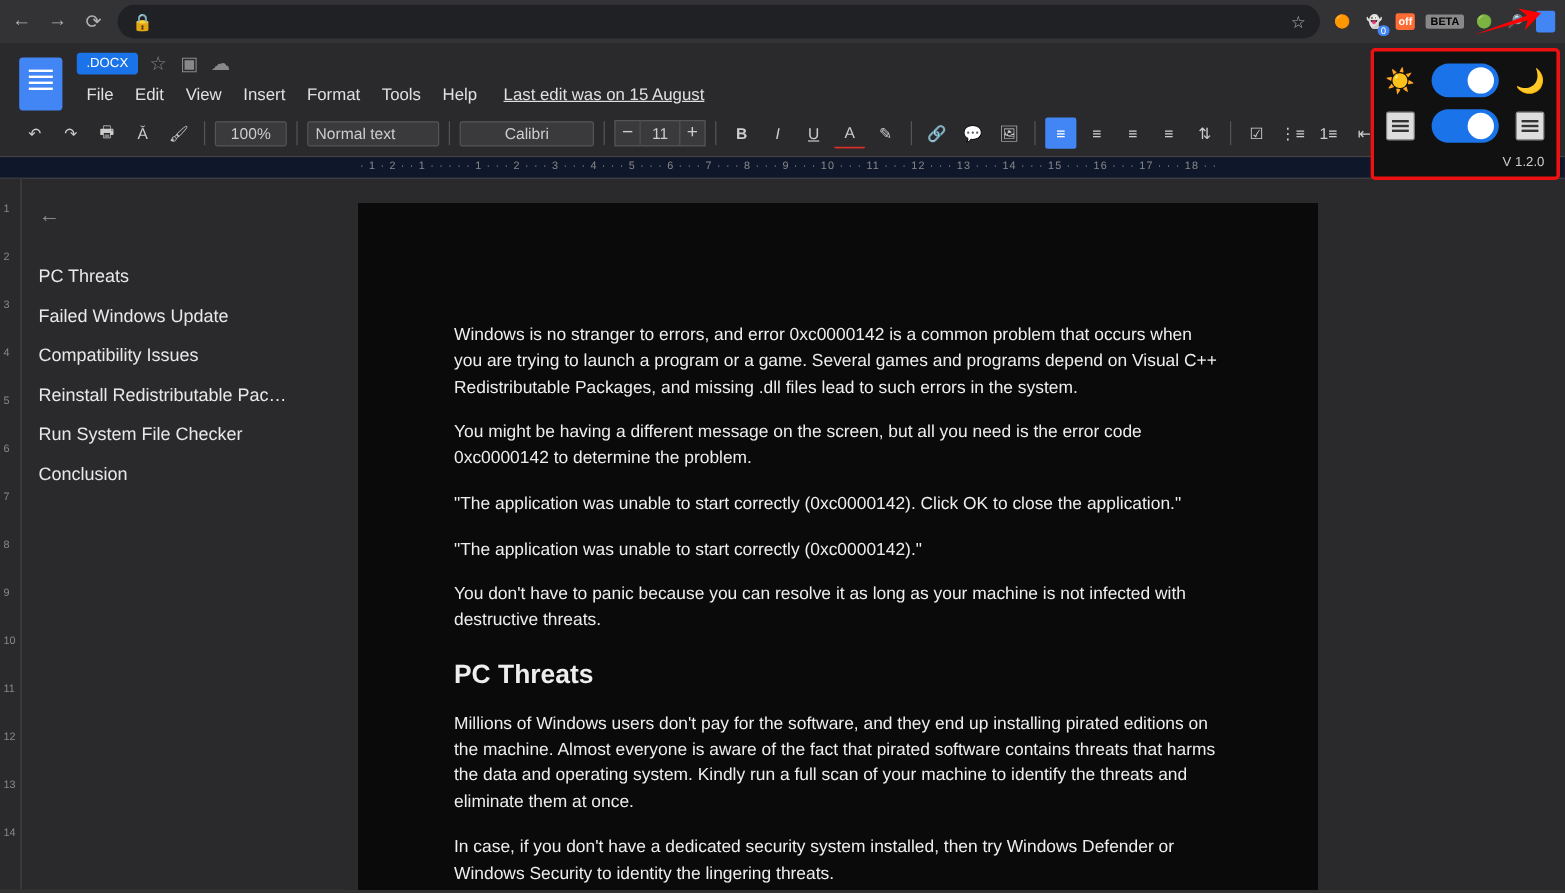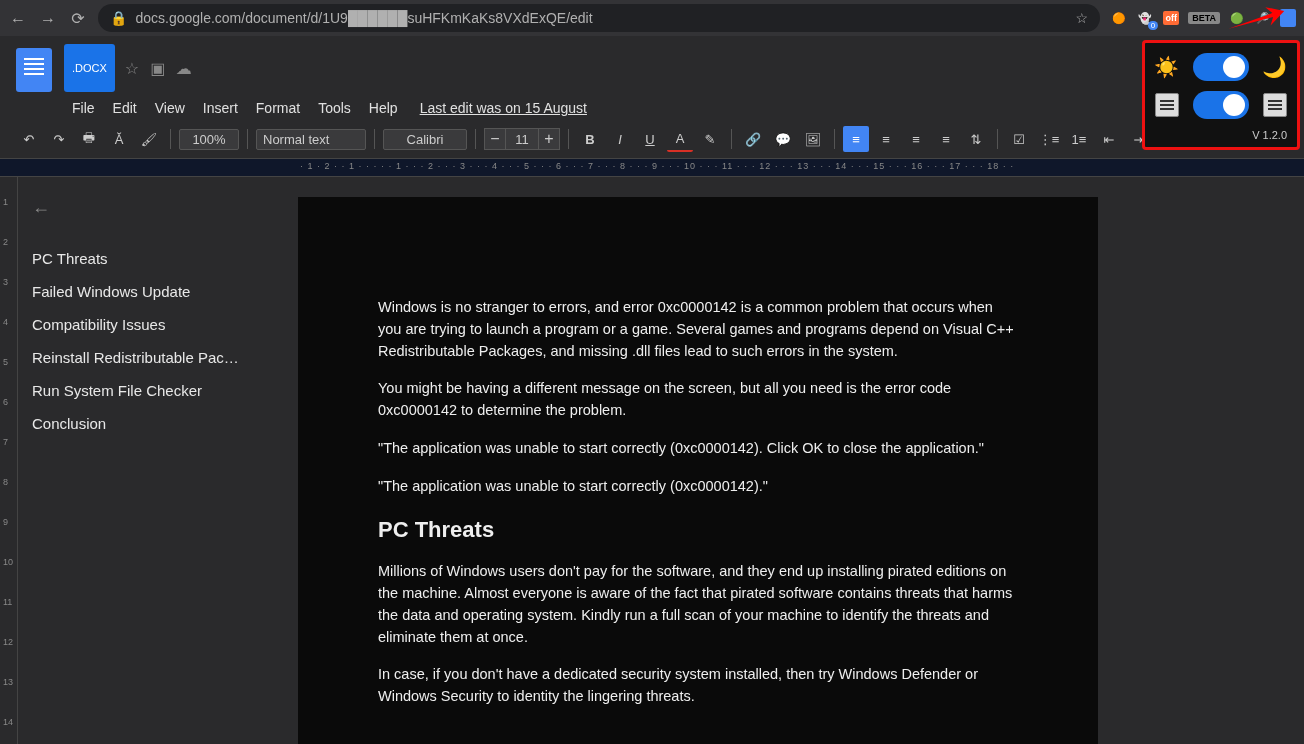--- a/index.html
+++ b/index.html
@@ -10,32 +10,32 @@
   .ext-icons { display: flex; gap: 8px; align-items: center; }
   .ext-icon { width: 18px; height: 18px; display: flex; align-items: center; justify-content: center; font-size: 11px; }
   .beta-badge { background: #888; color: #000; font-size: 9px; font-weight: bold; padding: 1px 4px; border-radius: 2px; }
   .arrow-overlay { position: absolute; top: 6px; right: 18px; z-index: 100; color: #ff0000; font-size: 28px; transform: rotate(-10deg);}
   .docs-header { background: #2a2a2c; padding: 8px 16px 0 16px; display: flex; gap: 12px; position: relative; }
   .docs-logo { width: 36px; height: 44px; background: #4285f4; border-radius: 3px; position: relative; flex-shrink: 0; margin-top: 4px;}
   .docs-logo::before { content: ''; position: absolute; top: 10px; left: 8px; right: 8px; height: 2px; background: white; box-shadow: 0 5px 0 white, 0 10px 0 white, 0 15px 0 white; }
   .title-area { flex: 1; }
   .doc-title-row { display: flex; align-items: center; gap: 8px; margin-bottom: 4px;}
   .doc-title { font-size: 18px; color: #e8e8e8; }
-  .docx-badge { background: #1a73e8; color: white; font-size: 11px; padding: 18px 8px; border-radius: 3px; font-weight: 500;}
+  .docx-badge { background: #1a73e8; color: white; font-size: 11px; padding: 3px 8px; border-radius: 3px; font-weight: 500;}
   .title-icon { width: 18px; height: 18px; color: #888; display:flex; align-items:center; justify-content:center;}
   .menu-bar { display: flex; gap: 2px; align-items: center; }
   .menu-item { padding: 4px 8px; font-size: 14px; color: #e0e0e0; cursor: pointer; border-radius: 3px;}
   .last-edit { font-size: 14px; color: #e0e0e0; text-decoration: underline; margin-left: 12px; cursor: pointer;}
   .toolbar { background: #2a2a2c; padding: 6px 16px; display: flex; align-items: center; gap: 4px; border-bottom: 1px solid #444; }
   .tb-btn { width: 26px; height: 26px; display: flex; align-items: center; justify-content: center; color: #ccc; cursor: pointer; border-radius: 2px; font-size:13px;}
   .tb-sep { width: 1px; height: 20px; background: #555; margin: 0 4px; }
   .tb-input { background: #3a3a3c; border: 1px solid #555; color: #ccc; padding: 2px 6px; font-size: 13px; border-radius: 2px;}
   .zoom-box { width: 60px; text-align: center;}
   .style-box { width: 110px; }
-  .font-box { width: 84px; text-align: center;}
+  .font-box { width: 112px; text-align: center;}
   .size-group { display: flex; align-items: center; }
   .size-btn { width: 22px; height: 22px; background: #3a3a3c; border: 1px solid #555; color: #ccc; display:flex; align-items:center; justify-content:center; cursor:pointer;}
   .size-input { width: 32px; height: 22px; background: #3a3a3c; border: 1px solid #555; border-left:none; border-right:none; color: #ccc; text-align: center; font-size: 13px;}
   .tb-btn.accented { border-bottom: 2px solid #d93025;}
   .ruler { height: 18px; background: #0f172a; border-bottom: 1px solid #444; position: relative; font-size: 9px; color: #888;}
   .h-ruler-ticks { position: absolute; left: 300px; right: 0; top:2px; letter-spacing: 1px; white-space: nowrap; overflow: hidden;}
   .main-area { display: flex; height: calc(744px - 36px - 60px - 38px - 18px); background: #2a2a2c;}
   .v-ruler { width: 18px; background: #2a2a2c; border-right: 1px solid #444; position:relative;}
   .v-tick { font-size:9px; color:#888; position:absolute; left:3px;}
   .outline { width: 270px; background: #2a2a2c; padding: 20px 14px; overflow-y: auto;}
@@ -59,21 +59,20 @@
 </style>
 </head>
 <body>
 
 <div class="browser-top">
   <div class="nav-btn">←</div>
   <div class="nav-btn">→</div>
   <div class="nav-btn">⟳</div>
   <div class="url-bar">
     <span>🔒</span>
-    <span>docs.google.com/document/d/1U9██████suHFKmKaKs8VXdExQE/edit</span>
     <span style="margin-left:auto">☆</span>
   </div>
   <div class="ext-icons">
     <div class="ext-icon">🟠</div>
     <div class="ext-icon" style="position:relative">👻<span style="position:absolute;bottom:-3px;right:-4px;background:#4285f4;color:white;font-size:8px;border-radius:6px;padding:0 3px;">0</span></div>
     <div class="ext-icon">
         <span style="background:#ff6b35;color:white;font-size:9px;padding:2px 2px;border-radius:2px;font-weight:bold">off</span>
       </div>
     <div class="beta-badge">BETA</div>
     <div class="ext-icon">🟢</div>
@@ -203,19 +202,20 @@
     <div class="outline-item">Reinstall Redistributable Pac…</div>
     <div class="outline-item">Run System File Checker</div>
     <div class="outline-item">Conclusion</div>
   </div>
   <div class="doc-canvas">
     <div class="page">
       <p>Windows is no stranger to errors, and error 0xc0000142 is a common problem that occurs when you are trying to launch a program or a game. Several games and programs depend on Visual C++ Redistributable Packages, and missing .dll files lead to such errors in the system.</p>
       <p>You might be having a different message on the screen, but all you need is the error code 0xc0000142 to determine the problem.</p>
       <p>"The application was unable to start correctly (0xc0000142). Click OK to close the application."</p>
       <p>"The application was unable to start correctly (0xc0000142)."</p>
+      <p>You don't have to panic because you can resolve it as long as your machine is not infected with destructive threats.</p>
       <h2>PC Threats</h2>
       <p>Millions of Windows users don't pay for the software, and they end up installing pirated editions on the machine. Almost everyone is aware of the fact that pirated software contains threats that harms the data and operating system. Kindly run a full scan of your machine to identify the threats and eliminate them at once.</p>
       <p>In case, if you don't have a dedicated security system installed, then try Windows Defender or Windows Security to identity the lingering threats.</p>
 
     </div>
   </div>
 </div>
 
 </body></html>

